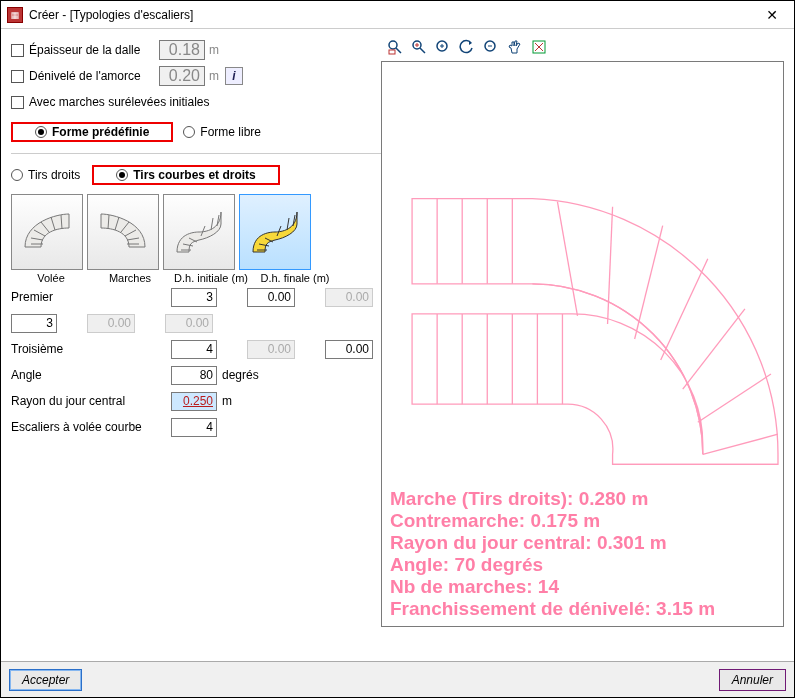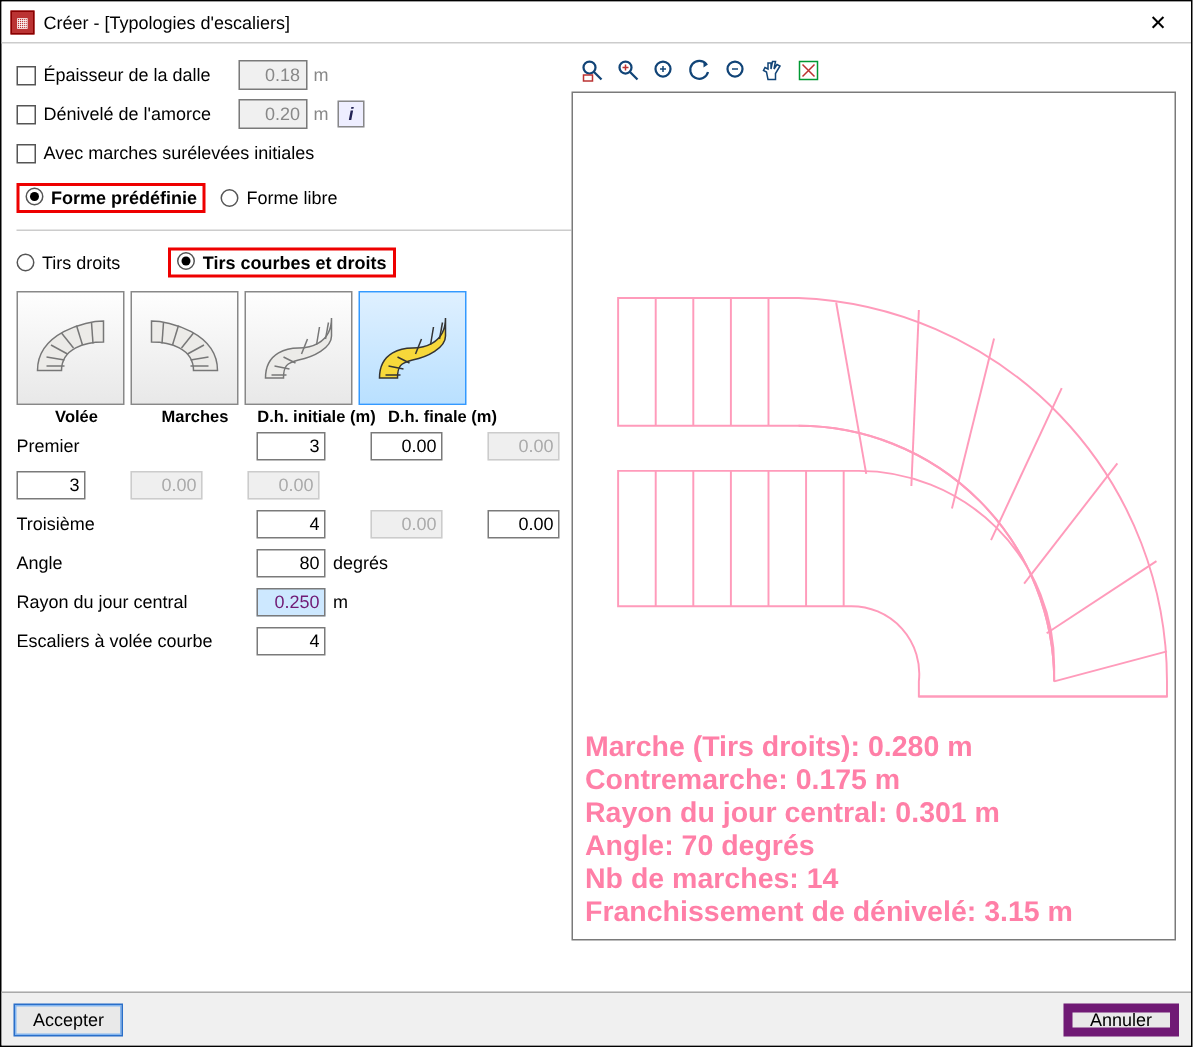--- a/index.html
+++ b/index.html
@@ -10,46 +10,46 @@
   .titlebar .close { width:32px; height:20px; display:flex; align-items:center; justify-content:center; font-size:14px; cursor:default; }
   .content { position:absolute; top:28px; bottom:36px; left:0; right:0; padding:8px 10px; font-size:12px; color:#000; }
   .ref-row { display:flex; align-items:center; margin-bottom:8px; }
   .ref-row label { margin-right:6px; }
   .ref-row input { flex:1; height:20px; border:1px solid #7a7a7a; padding:0 3px; font-size:12px; }
   .help { width:18px; height:18px; background:#fff; border-radius:9px; color:#1a5fb4; font-weight:bold; font-size:15px; display:flex; align-items:center; justify-content:center; margin-left:6px; cursor:default; border:1px solid #1a5fb4; }
   .cols { display:flex; height: calc(100% - 30px); }
   .left { width:370px; }
   .right { flex:1; }
   .row { display:flex; align-items:center; height:26px; }
-  .row input[type=text] { width:46px; height:20px; border:1px solid #7a7a7a; text-align:right; padding:0 4px; font-size:12px; }
+  .row input[type=text] { width:46px; height:20px; border:1px solid #7a7a7a; text-align:right; padding:0 4px; font-size:16px; }
   .row input[disabled] { background:#f0f0f0; color:#888; }
   .check { width:13px; height:13px; border:1px solid #555; margin-right:5px; display:inline-block; vertical-align:middle; background:#fff; }
   .radio { width:12px; height:12px; border:1px solid #555; border-radius:6px; margin-right:5px; display:inline-flex; align-items:center; justify-content:center; background:#fff; vertical-align:middle; }
   .radio.sel::after { content:""; width:6px; height:6px; background:#000; border-radius:3px; }
-  .hl-red { border:2px solid #e00; padding:1px 4px; display:inline-flex; align-items:flex-start; }
+  .hl-red { border:2px solid #e00; padding:1px 22px; display:inline-flex; align-items:center; }
   .thumbs { display:flex; gap:4px; margin-top:6px; }
   .thumb { width:72px; height:76px; border:1px solid #888; background:linear-gradient(#fefefe,#e8e8e8); display:flex; align-items:center; justify-content:center; }
   .thumb svg { width:60px; height:60px; }
   .thumb.sel { border:1px solid #3399ff; background:linear-gradient(#dff0ff,#b9e0ff); }
-  .hdr-row { display:flex; font-weight:bold; font-size:11px; margin-top:2px; }
+  .hdr-row { display:flex; font-weight:normal; font-size:11px; margin-top:2px; }
   .hdr-row > div { text-align:center; }
   .param-row { display:flex; align-items:center; height:26px; }
   .param-row .lbl { width:160px; }
   .param-row input { width:46px; height:19px; border:1px solid #7a7a7a; text-align:right; padding:0 3px; font-size:12px; }
   .param-row .unit { margin-left:5px; }
   .param-row input.dh { width:48px; }
   .param-row input[disabled] { background:#efefef; color:#aaa; border-color:#ccc; }
-  .sel-input { background:#cde8ff !important; color:#701a75; }
+  .sel-input { background:#cde8ff !important; color:#b91c1c;text-decoration:underline; }
   .toolbar { display:flex; gap:4px; margin-bottom:4px; margin-left:4px; }
   .tb-btn { width:20px; height:20px; display:flex; align-items:center; justify-content:center; cursor:default; }
   .tb-btn svg { width:16px; height:16px; }
   .preview { border:1px solid #7a7a7a; height:566px; position:relative; background:#fff; }
   .info { position:absolute; left:8px; bottom:6px; color:#ff7fa7; font-size:19px; line-height:22px; font-family:Arial,sans-serif;font-weight:bold; }
-  .footer { position:absolute; bottom:0; left:0; right:0; height:36px; border-top:1px solid #aaa; background:#f0f0f0; display:flex; align-items:center; padding:0 8px; }
-  .btn { height:22px; padding:0 12px; border:6px solid #701a75; background:#e9e9e9; font-size:12px; display:flex; align-items:center; cursor:default; }
+  .footer { position:absolute; bottom:0; left:0; right:0; height:36px; border-top:1px solid #aaa; background:#f0f0f0; display:flex; align-items:center; padding:0 8px;font-style:italic; }
+  .btn { height:22px; padding:0 12px; border:1px solid #701a75; background:#e9e9e9; font-size:12px; display:flex; align-items:center; cursor:default; }
   .btn.primary { border:1px solid #2a6fc9; box-shadow:0 0 0 1px #86b7f0 inset; }
   .spacer { flex:1; }
   .small-icon { width:18px; height:18px; border:1px solid #888; background:#eef; display:inline-flex; align-items:center; justify-content:center; font-style:italic; font-weight:bold; color:#225; }
 </style>
 </head>
 <body>
 
 <div class="titlebar">
   <div class="icon">▦</div>
   <div class="title">Créer - [Typologies d'escaliers]</div>
@@ -84,21 +84,21 @@
         </span>
         <span style="width:10px"></span>
         <span class="radio"></span>
         <span>Forme libre</span>
       </div>
 
       <div style="height:1px;background:#ccc;margin:8px 0"></div>
 
       <div class="row">
         <span class="radio"></span>
-        <span style="margin-right:32px">Tirs droits</span>
+        <span style="margin-right:12px">Tirs droits</span>
         <span class="hl-red">
           <span class="radio sel"></span>
           <b>Tirs courbes et droits</b>
         </span>
       </div>
 
       <div class="thumbs">
         <div class="thumb">
           <svg viewBox="0 0 60 60">
               <path d="M8 45 C8 20 40 12 52 12 L52 26 C40 26 24 30 24 45 Z" fill="#ecebe8" stroke="#777"></path>

